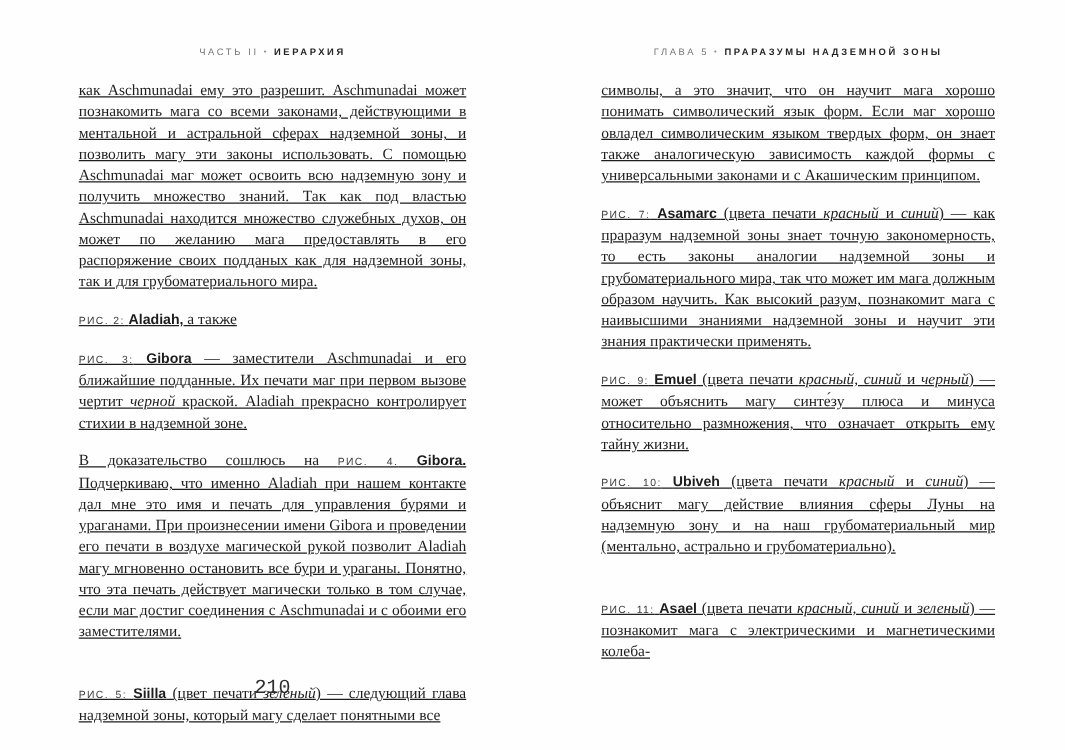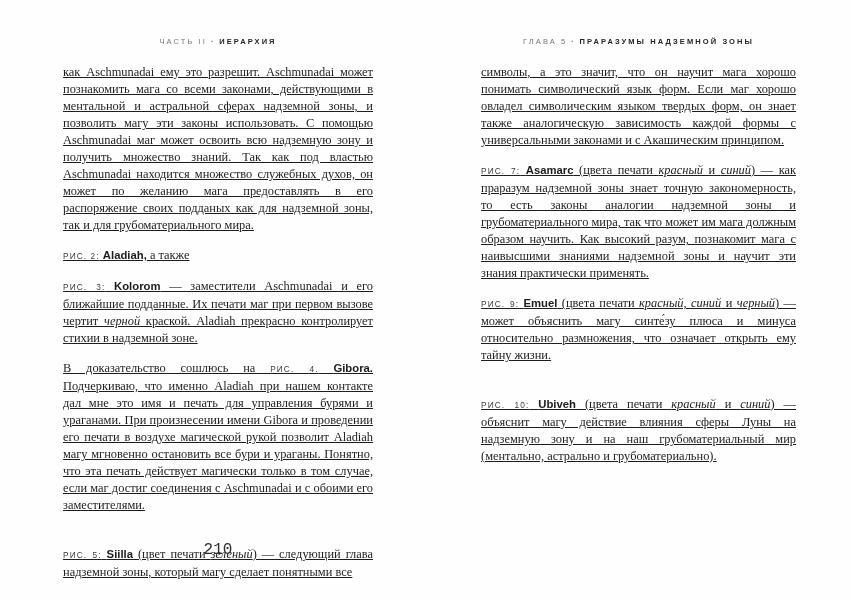--- a/index.html
+++ b/index.html
@@ -86,32 +86,33 @@
 
 <div class="stage">
 
   <section class="page left">
     <header class="running-head">
       <span class="rh-section">ЧАСТЬ II</span><span class="rh-sep">•</span><span class="rh-title">ИЕРАРХИЯ</span>
     </header>
     <div class="body-text">
         <p class="para"><span class="run-body">как Aschmunadai ему это разрешит. Aschmunadai может познакомить мага со всеми законами, действующими в ментальной и астральной сферах надземной зоны, и позволить магу эти законы использовать. С помощью Aschmunadai маг может освоить всю надземную зону и получить множество знаний. Так как под властью Aschmunadai находится множество служебных духов, он может по желанию мага предоставлять в его распоряжение своих подданых как для надземной зоны, так и для грубоматериального мира.</span></p>
         <p class="para"><span class="run-label">РИС. 2:</span><span class="run-body"> </span><span class="run-name">Aladiah,</span><span class="run-body"> а также</span></p>
-        <p class="para"><span class="run-label">РИС. 3:</span><span class="run-body"> </span><span class="run-name">Kolorom</span><span class="run-body"> — заместители Aschmunadai и его ближайшие подданные. Их печати маг при первом вызове чертит </span><span class="run-italic">черной</span><span class="run-body"> краской. Aladiah прекрасно контролирует стихии в надземной зоне.</span></p>
+        <p class="para"><span class="run-label">РИС. 3:</span><span class="run-body"> </span><span class="run-name">Gibora</span><span class="run-body"> — заместители Aschmunadai и его ближайшие подданные. Их печати маг при первом вызове чертит </span><span class="run-italic">черной</span><span class="run-body"> краской. Aladiah прекрасно контролирует стихии в надземной зоне.</span></p>
         <p class="para"><span class="run-body">В доказательство сошлюсь на </span><span class="run-label">РИС. 4.</span><span class="run-body"> </span><span class="run-name">Gibora.</span><span class="run-body"> Подчеркиваю, что именно Aladiah при нашем контакте дал мне это имя и печать для управления бурями и ураганами. При произнесении имени Gibora и проведении его печати в воздухе магической рукой позволит Aladiah магу мгновенно остановить все бури и ураганы. Понятно, что эта печать действует магически только в том случае, если маг достиг соединения с Aschmunadai и с обоими его заместителями.</span></p>
         <p class="para"><span class="run-label">РИС. 5:</span><span class="run-body"> </span><span class="run-name">Siilla</span><span class="run-body"> (цвет печати </span><span class="run-italic">зеленый</span><span class="run-body">) — следующий глава надземной зоны, который магу сделает понятными все</span></p>
       </div>
     <footer class="folio">210</footer>
   </section>
 
   <section class="page right">
     <header class="running-head">
       <span class="rh-section">ГЛАВА 5</span><span class="rh-sep">•</span><span class="rh-title">ПРАРАЗУМЫ НАДЗЕМНОЙ ЗОНЫ</span>
     </header>
     <div class="body-text">
         <p class="para"><span class="run-body">символы, а это значит, что он научит мага хорошо понимать символический язык форм. Если маг хорошо овладел символическим языком твердых форм, он знает также аналогическую зависимость каждой формы с универсальными законами и с Акашическим принципом.</span></p>
         <p class="para"><span class="run-label">РИС. 7:</span><span class="run-body"> </span><span class="run-name">Asamarc</span><span class="run-body"> (цвета печати </span><span class="run-italic">красный</span><span class="run-body"> и </span><span class="run-italic">синий</span><span class="run-body">) — как праразум надземной зоны знает точную закономерность, то есть законы аналогии надземной зоны и грубоматериального мира, так что может им мага должным образом научить. Как высокий разум, познакомит мага с наивысшими знаниями надземной зоны и научит эти знания практически применять.</span></p>
         <p class="para"><span class="run-label">РИС. 9:</span><span class="run-body"> </span><span class="run-name">Emuel</span><span class="run-body"> (цвета печати </span><span class="run-italic">красный, синий</span><span class="run-body"> и </span><span class="run-italic">черный</span><span class="run-body">) — может объяснить магу синте́зу плюса и минуса относительно размножения, что означает открыть ему тайну жизни.</span></p>
         <p class="para"><span class="run-label">РИС. 10:</span><span class="run-body"> </span><span class="run-name">Ubiveh</span><span class="run-body"> (цвета печати </span><span class="run-italic">красный</span><span class="run-body"> и </span><span class="run-italic">синий</span><span class="run-body">) — объяснит магу действие влияния сферы Луны на надземную зону и на наш грубоматериальный мир (ментально, астрально и грубоматериально).</span></p>
+        <p class="para"><span class="run-label">РИС. 11:</span><span class="run-body"> </span><span class="run-name">Asael</span><span class="run-body"> (цвета печати </span><span class="run-italic">красный, синий</span><span class="run-body"> и </span><span class="run-italic">зеленый</span><span class="run-body">) — познакомит мага с электрическими и магнетическими колеба-</span></p>
       </div>
   </section>
 
 </div>
 
 </body></html>

